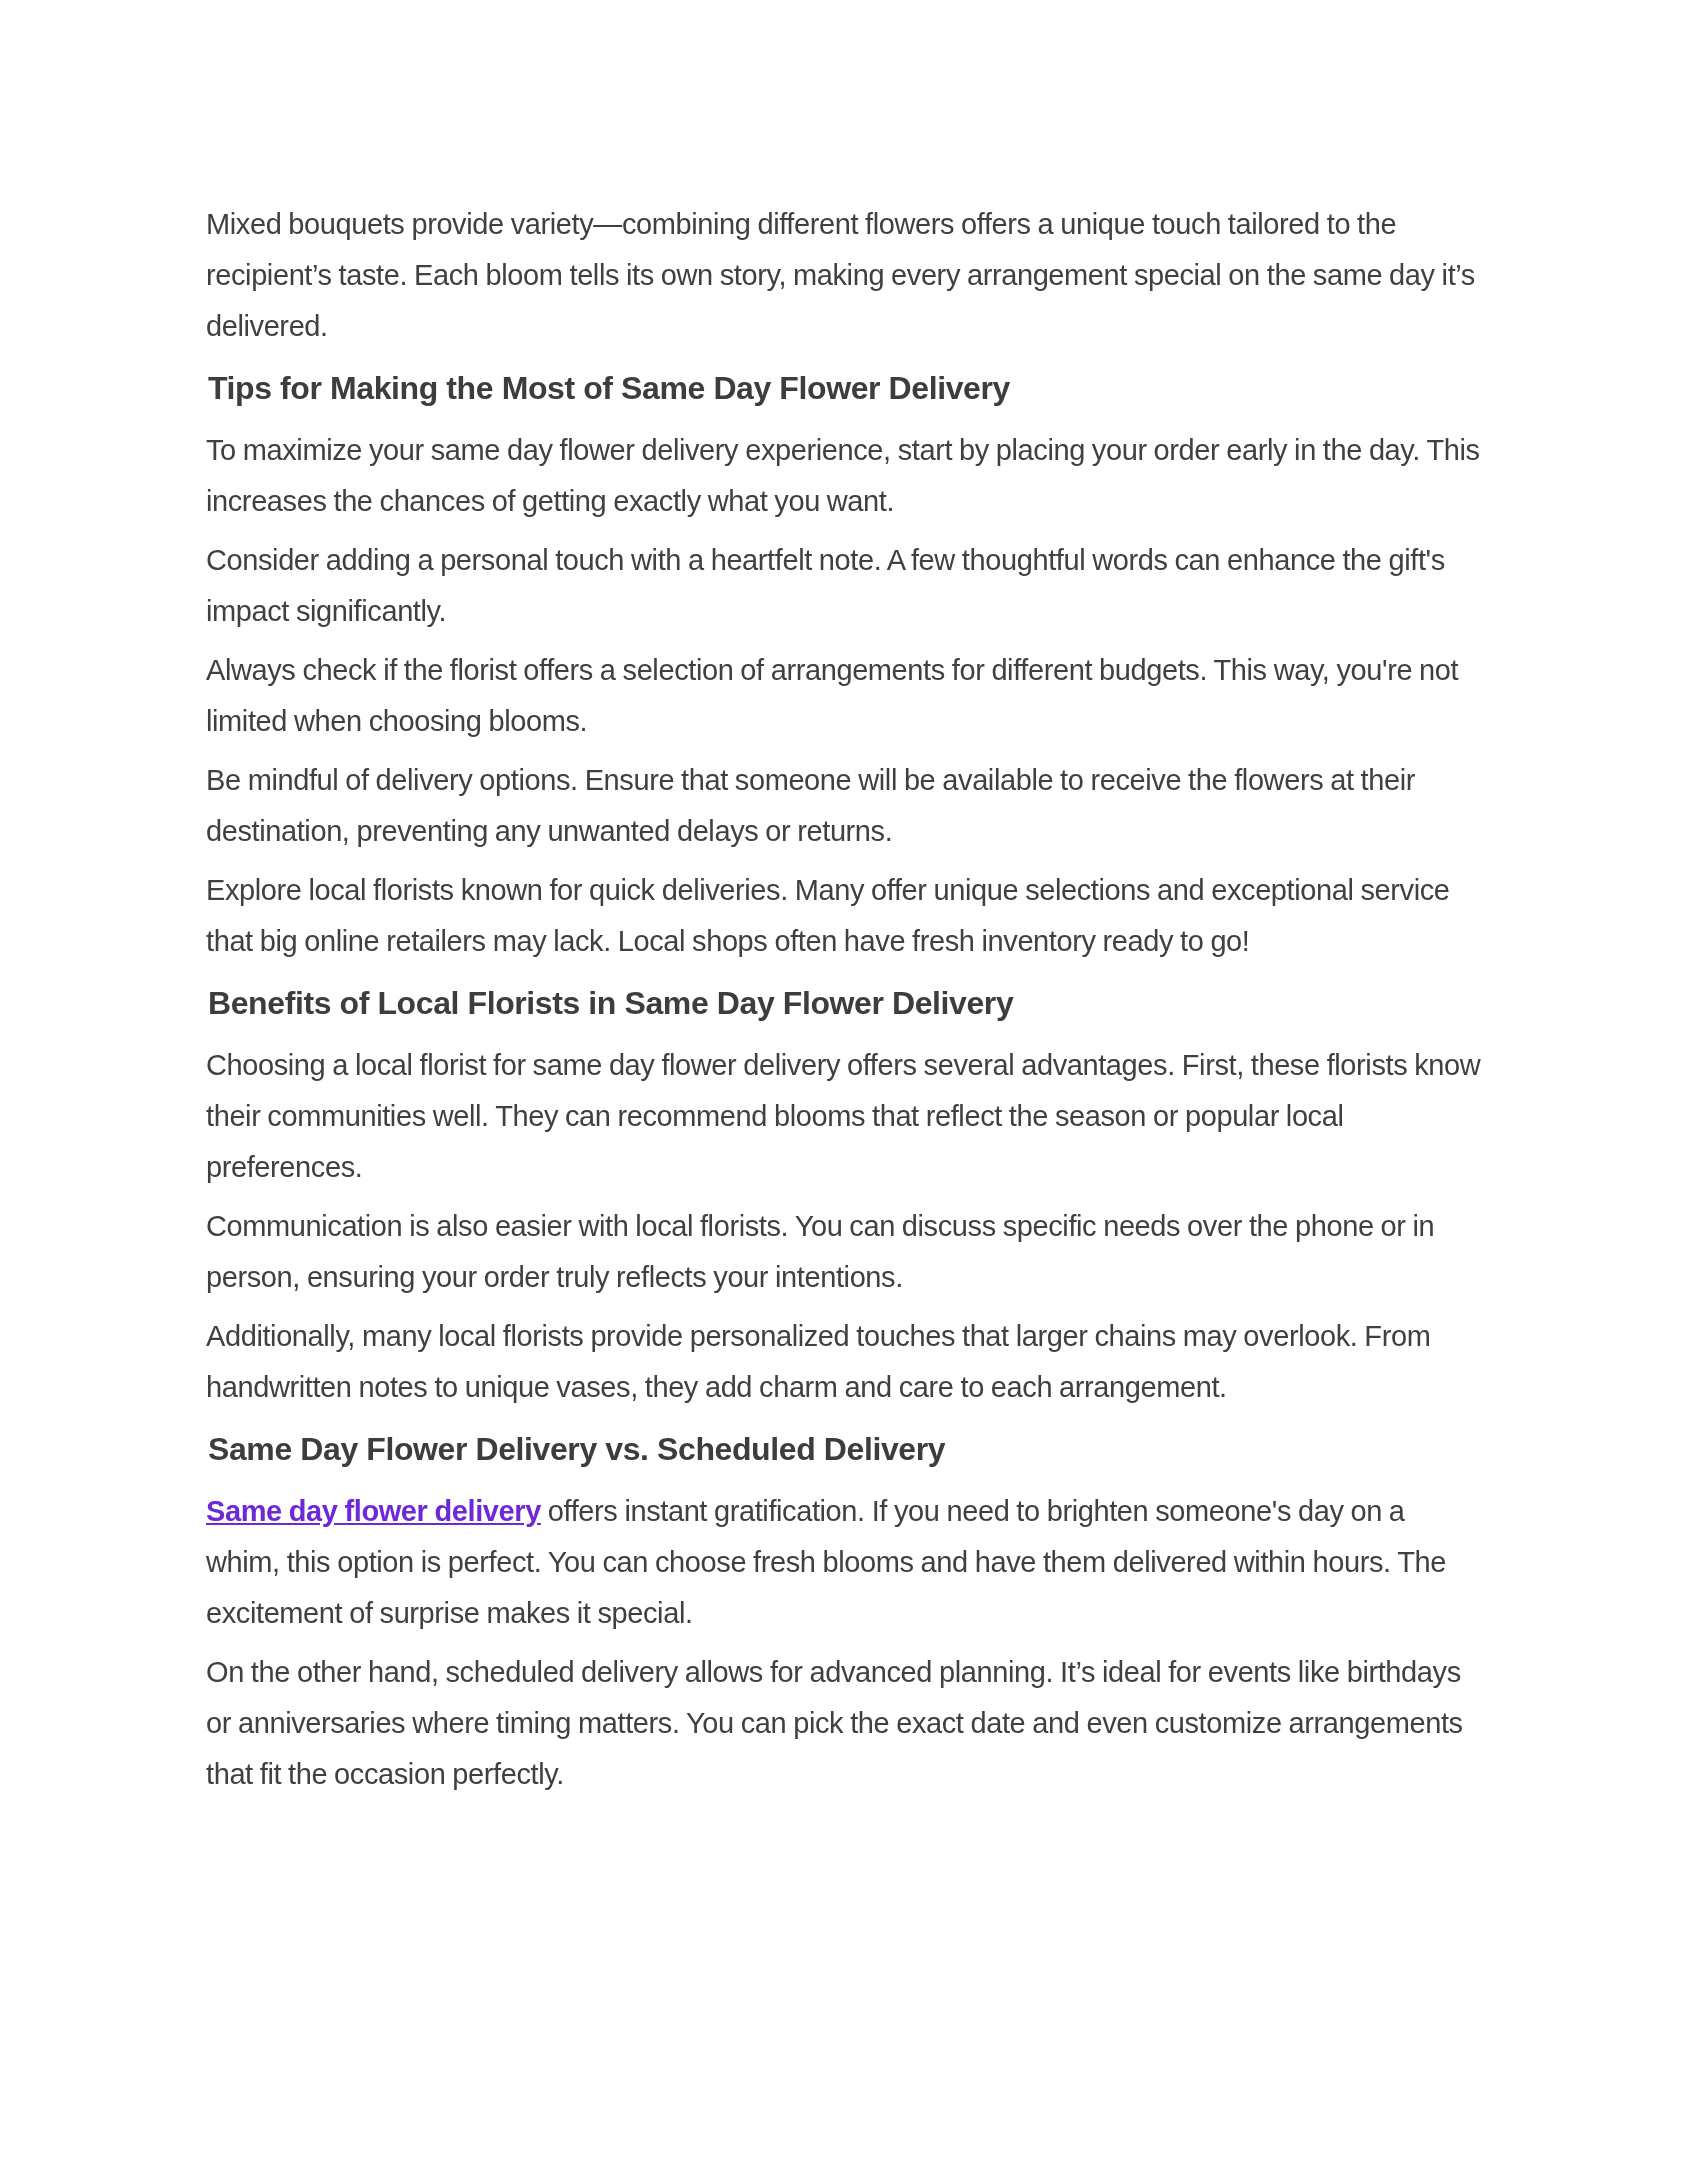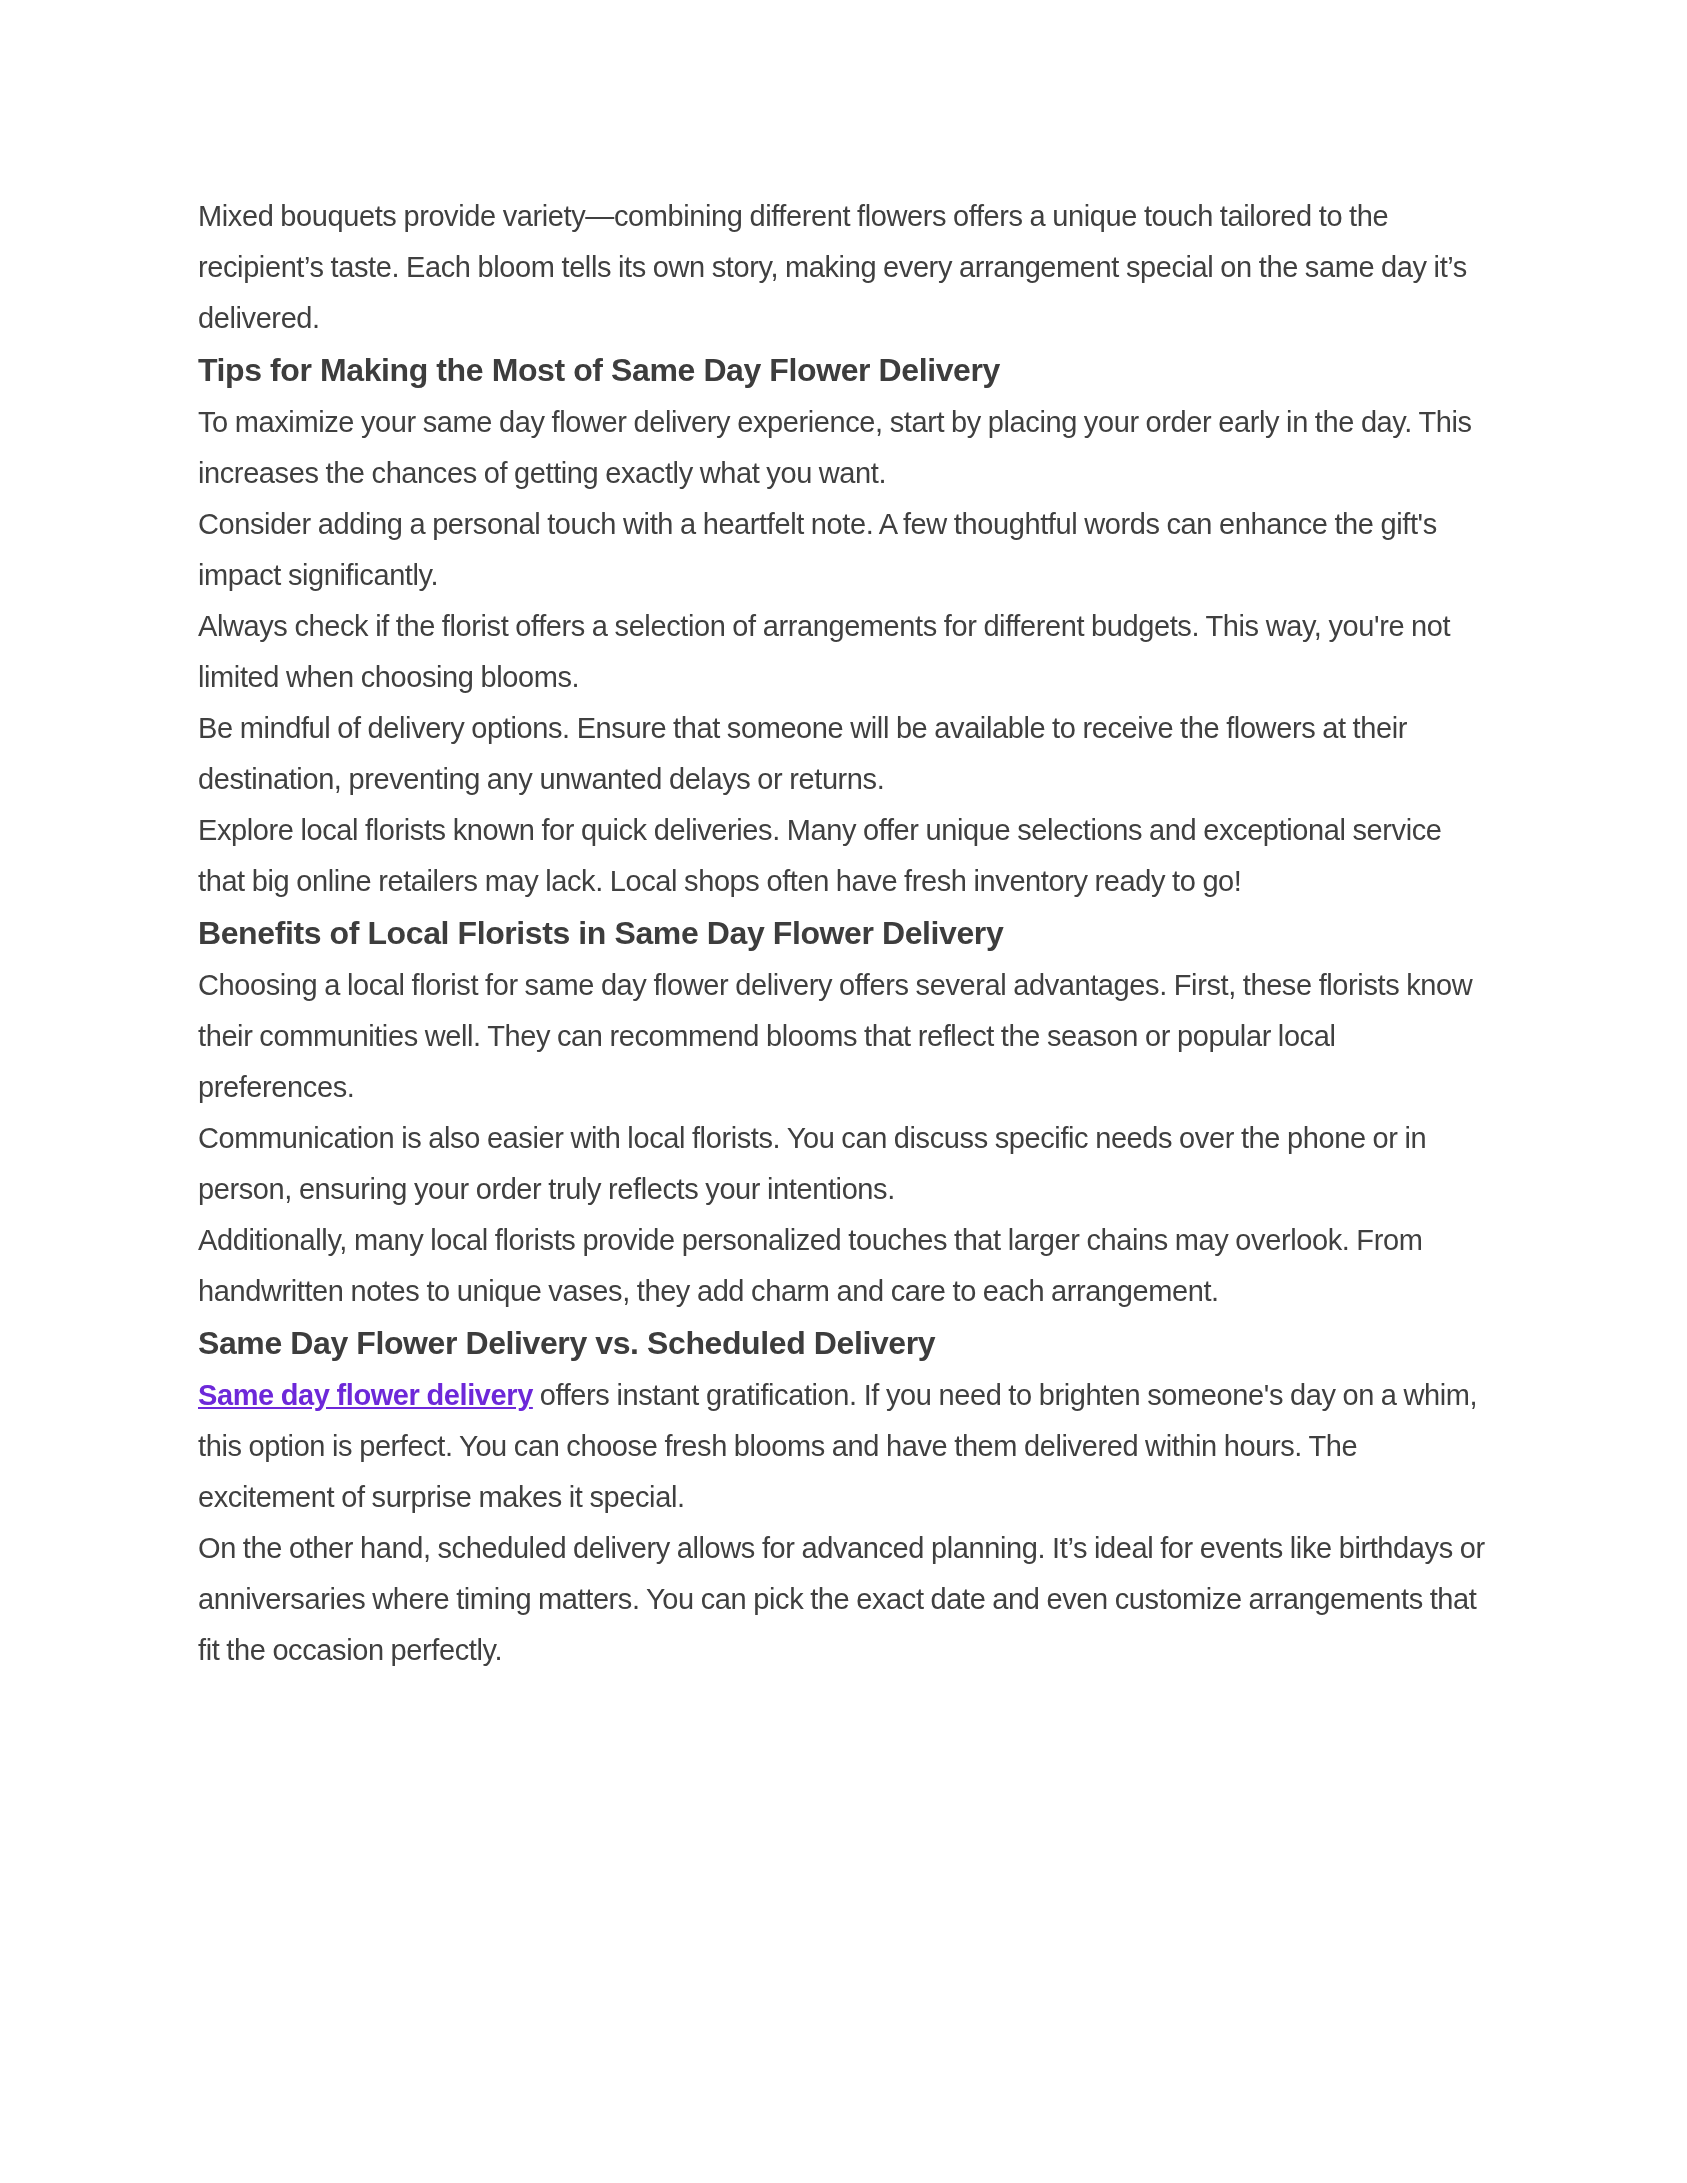--- a/index.html
+++ b/index.html
@@ -8,29 +8,29 @@
     position: absolute;
     left: 198px;
     top: 191px;
     width: 1292px;
     font-family: "Liberation Sans", sans-serif;
     color: #404040;
   }
   .p {
     font-size: 29px;
     line-height: 51px;
-    margin: 0;
+    margin: 8px;
     letter-spacing: -0.4px;
     word-spacing: -0.7px;
   }
   .h {
     font-size: 32px;
     line-height: 53px;
     font-weight: bold;
-    margin: 0;
+    margin: 10px;
     color: #3d3d3d;
     letter-spacing: -0.4px;
   }
   a.link {
     color: #6d28d9;
     text-decoration: underline;
     font-weight: bold;
   }
 </style>
 </head>

